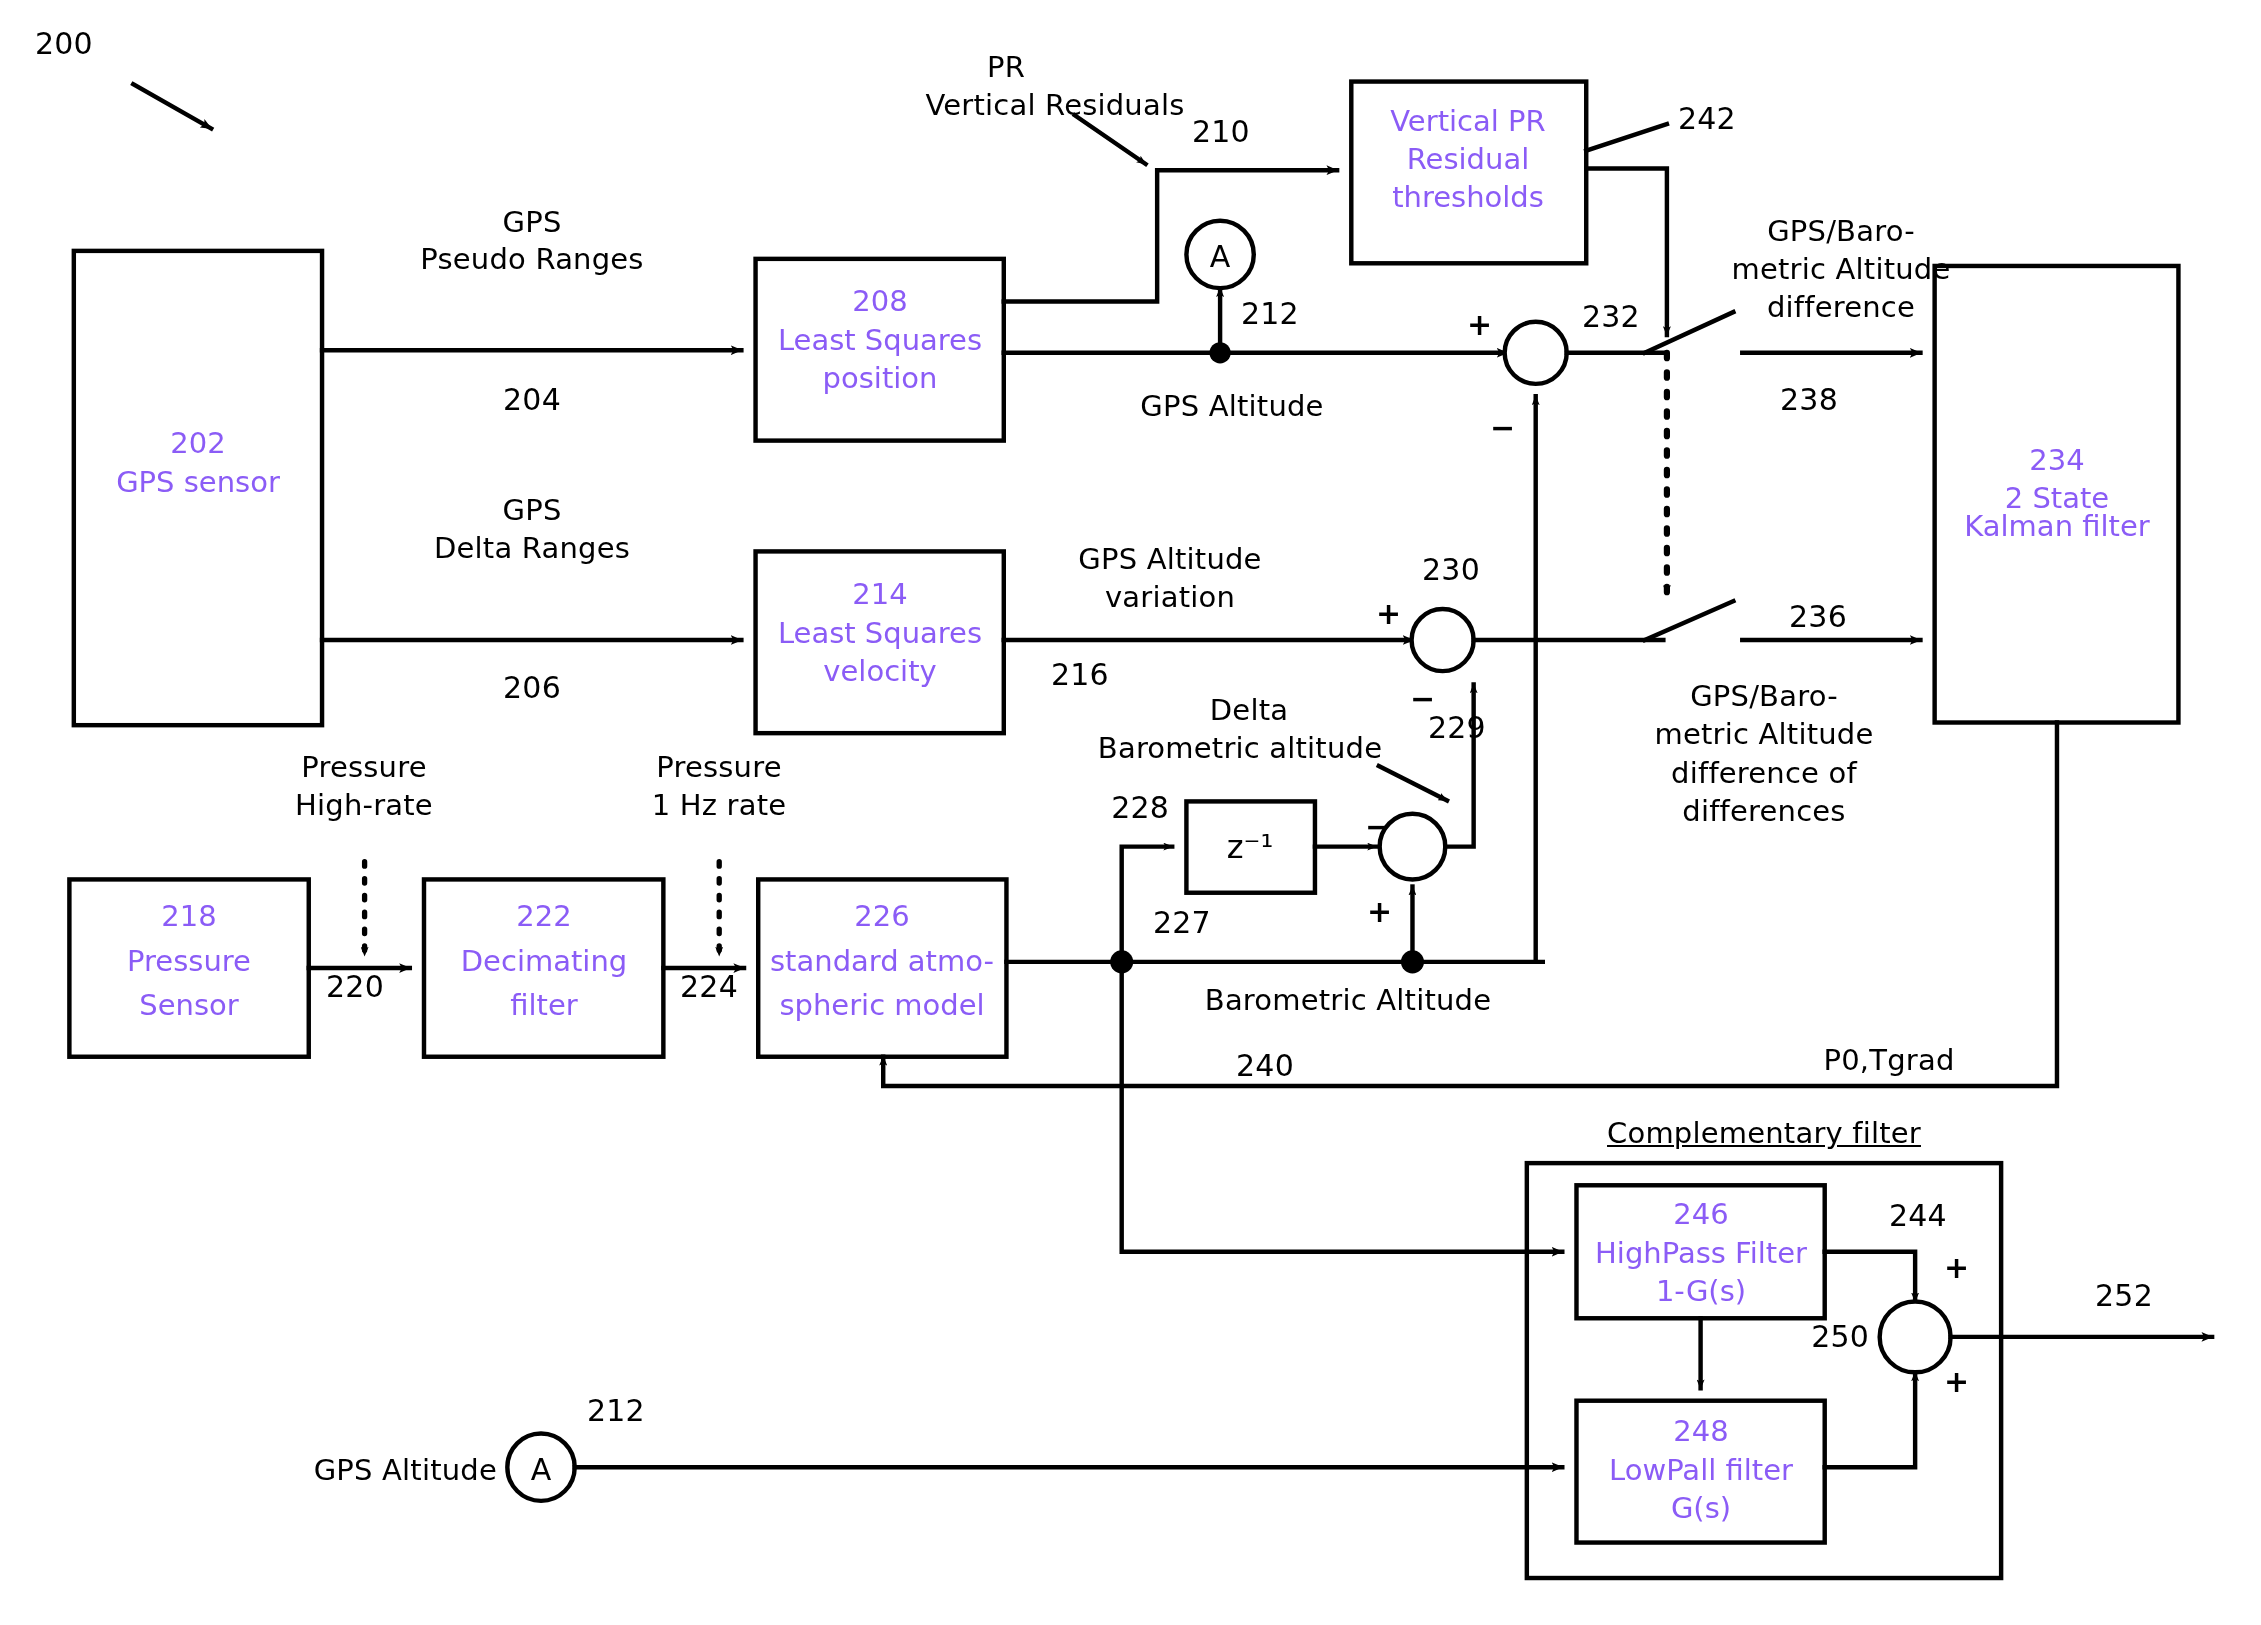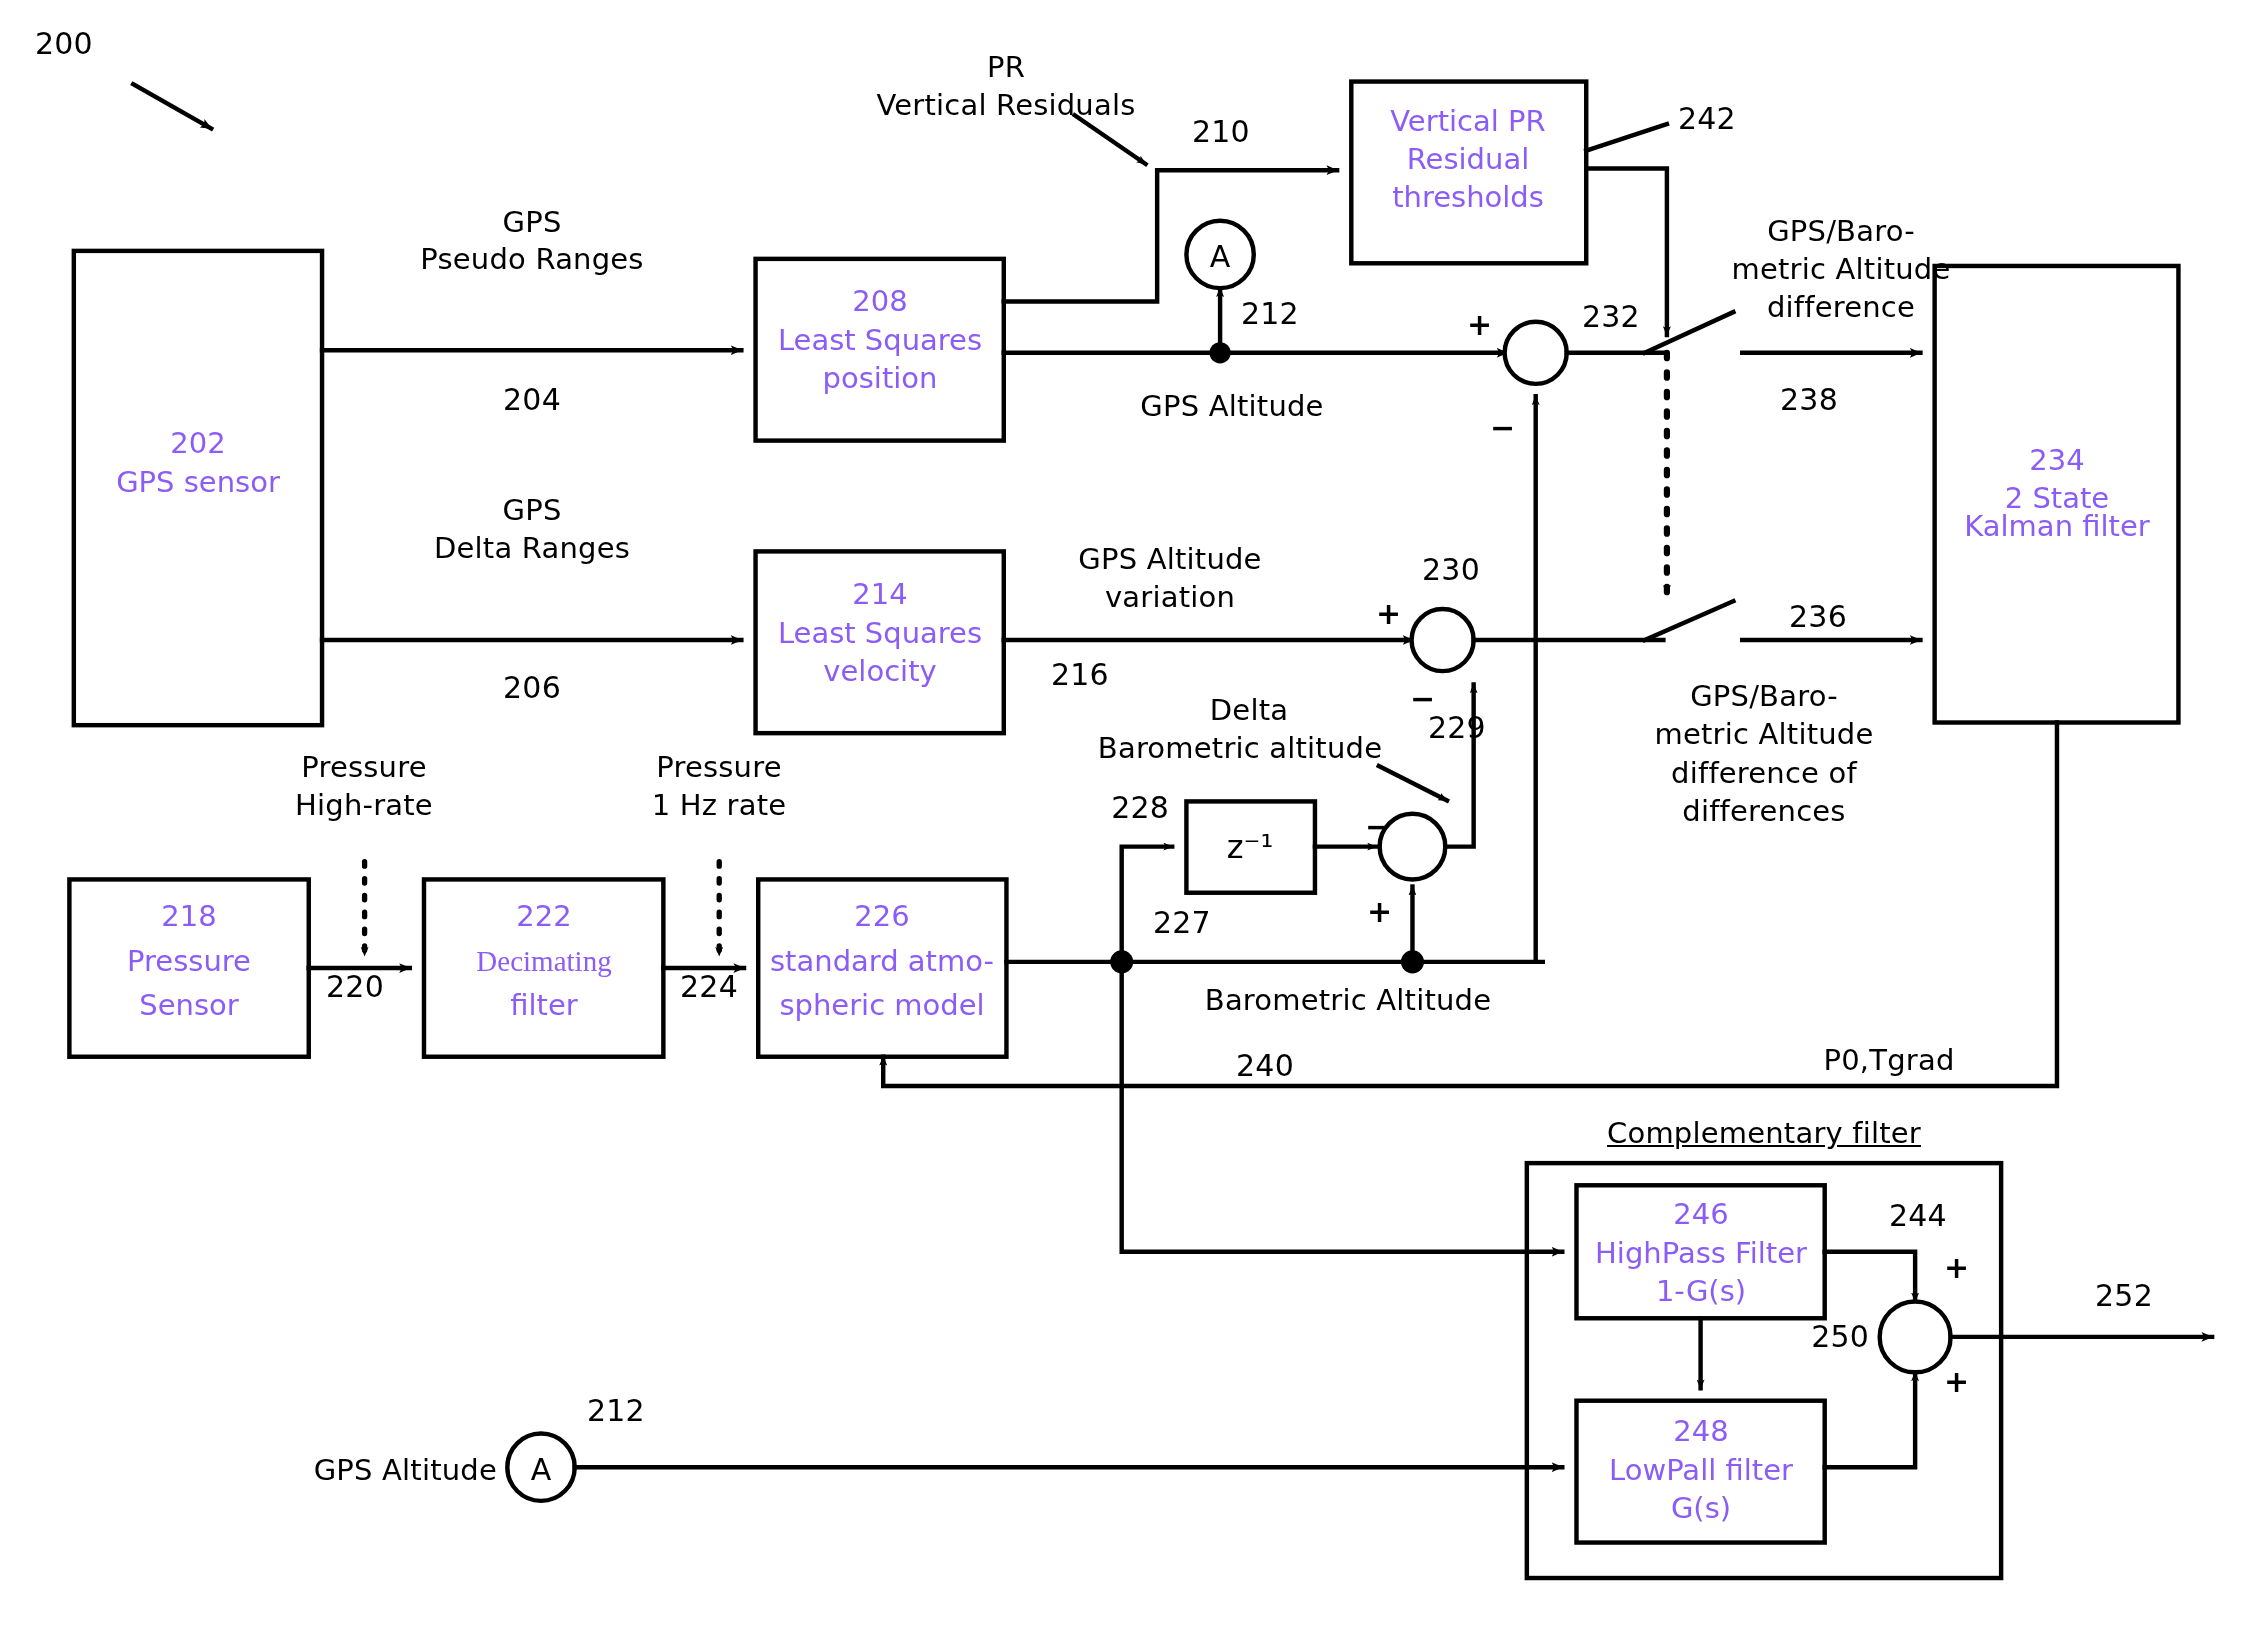--- a/index.html
+++ b/index.html
@@ -193,21 +193,21 @@
 
   <div class="blktext" style="left:880px; top:282px; width:248px;">208</div>
   <div class="blktext" style="left:880px; top:321px; width:248px;">Least Squares</div>
   <div class="blktext" style="left:880px; top:359px; width:248px;">position</div>
 
   <div class="blktext" style="left:880px; top:575px; width:248px;">214</div>
   <div class="blktext" style="left:880px; top:614px; width:248px;">Least Squares</div>
   <div class="blktext" style="left:880px; top:652px; width:248px;">velocity</div>
 
   <div class="lbl c" style="left:1006px; top:49px;">PR</div>
-  <div class="lbl c" style="left:1006px; top:87px;">Vertical Residuals</div>
+  <div class="lbl c" style="left:1055px; top:87px;">Vertical Residuals</div>
   <div class="lbl ref ml" style="left:1192px; top:113px;">210</div>
 
   <div class="blktext" style="left:1468px; top:102px; width:231px;">Vertical PR</div>
   <div class="blktext" style="left:1468px; top:140px; width:231px;">Residual</div>
   <div class="blktext" style="left:1468px; top:178px; width:231px;">thresholds</div>
   <div class="lbl ref ml" style="left:1678px; top:100px;">242</div>
 
   <div class="nodeA" style="left:1220px; top:256px;">A</div>
   <div class="lbl ref ml" style="left:1241px; top:295px;">212</div>
 
@@ -255,21 +255,21 @@
 
   <div class="lbl c" style="left:719px; top:749px;">Pressure</div>
   <div class="lbl c" style="left:719px; top:787px;">1 Hz rate</div>
   <div class="lbl ref c" style="left:709px; top:968px;">224</div>
 
   <div class="blktext" style="left:189px; top:897px; width:235px;">218</div>
   <div class="blktext" style="left:189px; top:942px; width:235px;">Pressure</div>
   <div class="blktext" style="left:189px; top:986px; width:235px;">Sensor</div>
 
   <div class="blktext" style="left:544px; top:897px; width:235px;">222</div>
-  <div class="blktext" style="left:544px; top:942px; width:235px;font-family:Liberation Serif, serif;">Decimating</div>
+  <div class="blktext" style="left:544px; top:942px; width:235px;">Decimating</div>
   <div class="blktext" style="left:544px; top:986px; width:235px;">filter</div>
 
   <div class="blktext" style="left:882px; top:897px; width:248px;">226</div>
   <div class="blktext" style="left:882px; top:942px; width:248px;">standard atmo-</div>
   <div class="blktext" style="left:882px; top:986px; width:248px;">spheric model</div>
 
   <div class="lbl ref ml" style="left:1153px; top:904px;">227</div>
   <div class="lbl c" style="left:1348px; top:982px;">Barometric Altitude</div>
   <div class="lbl ref c" style="left:1241px; top:1047px;margin-left:24px;">240</div>
 

